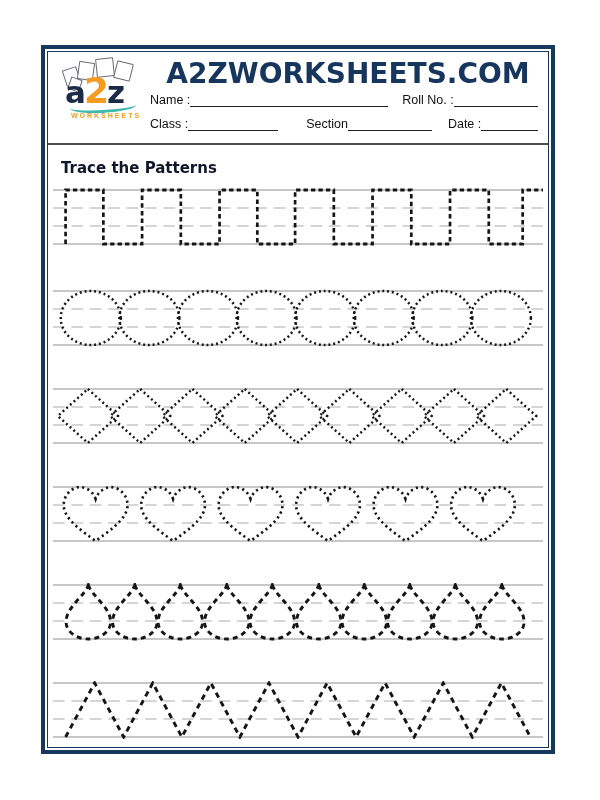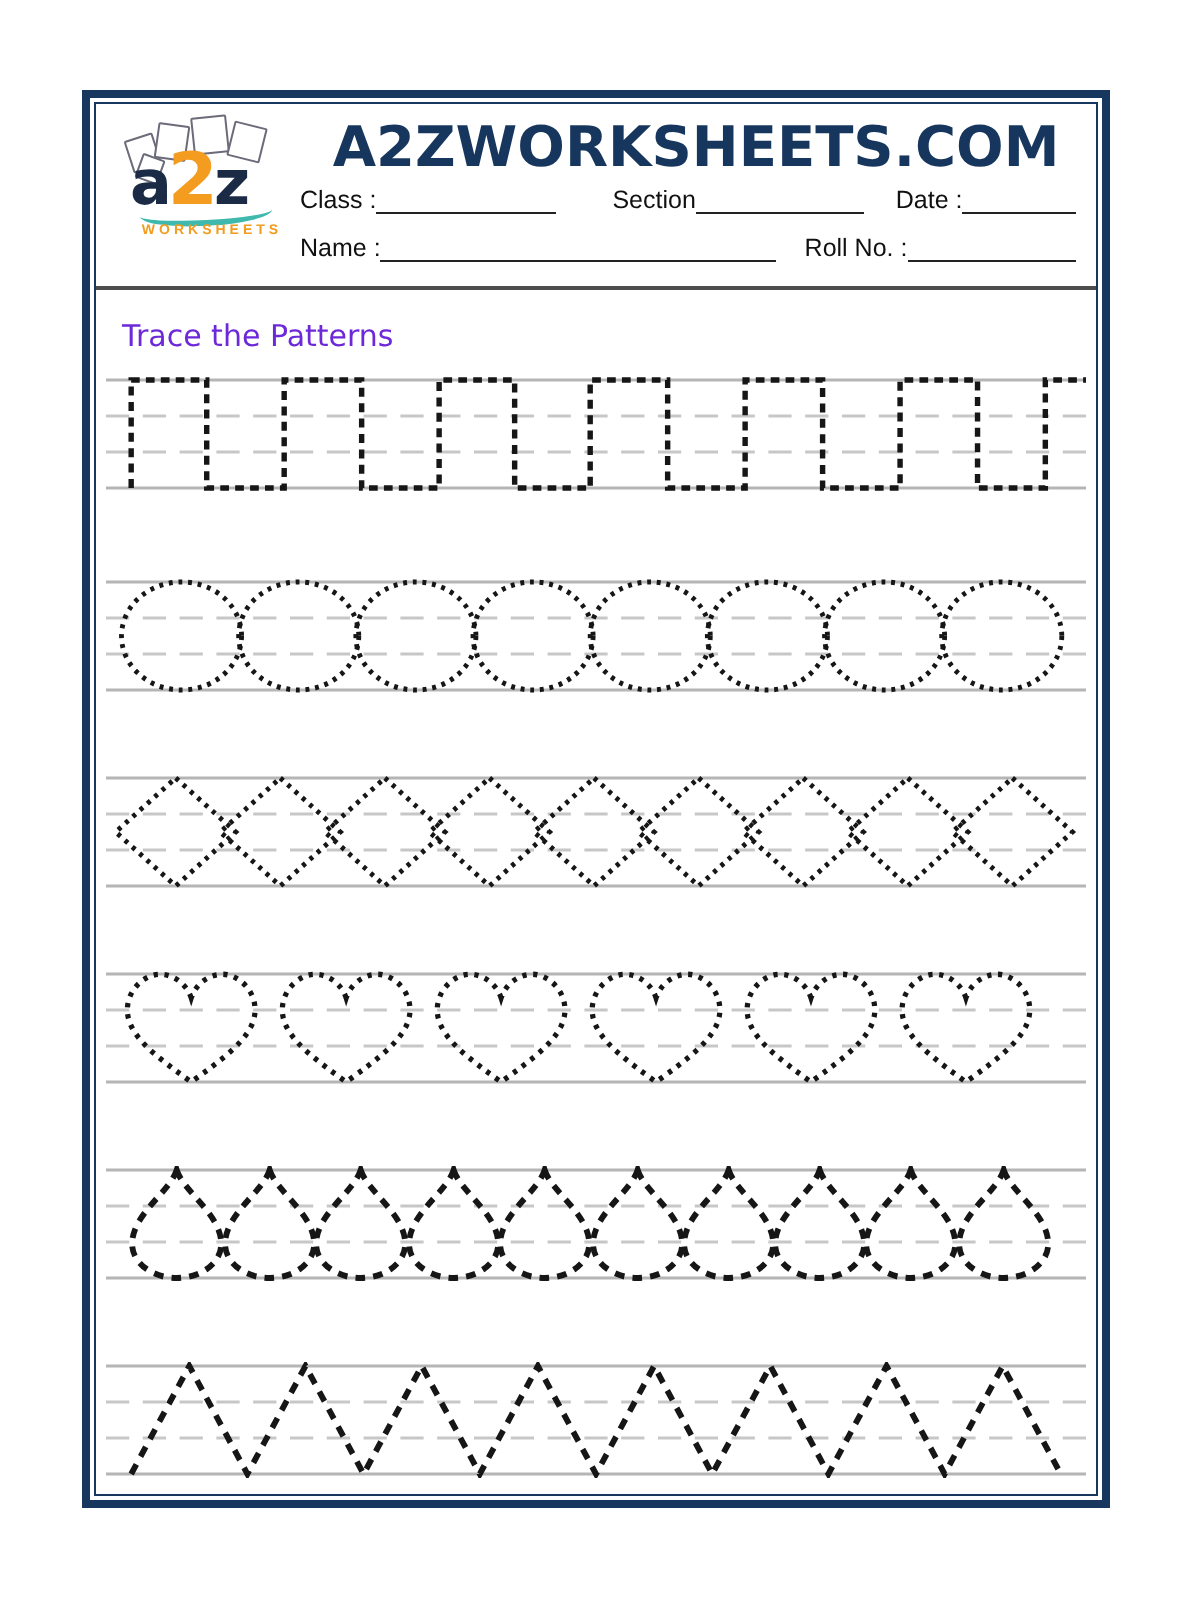--- a/index.html
+++ b/index.html
@@ -35,21 +35,21 @@
   .fline{border-bottom:1.1px solid #222;height:13px;display:inline-block;}
   .w-name{width:198px;}
   .w-roll{flex:1;}
   .w-class{width:90px;}
   .w-section{width:84px;}
   .w-date{flex:1;}
   .ml14{margin-left:14px;} .ml28{margin-left:28px;} .ml16{margin-left:16px;}
 
   
   .content{padding:6px 5px 0 5px;}
-  .heading{font-size:15px;font-weight:400;color:#6d28d9;margin:8px 0 11px 8px;
+  .heading{font-size:15px;font-weight:700;color:#0f172a;margin:8px 0 11px 8px;
         font-family:"DejaVu Sans","Liberation Sans",sans-serif;}
   .pattern-row{height:58px;margin-bottom:40px;}
   .pattern-row.first{margin-bottom:43px;}
   .pattern-row svg{display:block;width:100%;height:58px;}
 
   .gsolid{stroke:#b5b5b5;stroke-width:1.5;}
   .gdash{stroke:#c7c7c7;stroke-width:1.5;stroke-dasharray:12 7;}
   .tr{fill:none;stroke:#161616;stroke-linecap:butt;}
   .wave{stroke-width:2.8;stroke-dasharray:4.5 3.2;}
   .dots{stroke-width:2.5;stroke-dasharray:2 3;}
@@ -90,32 +90,32 @@
           <div class="paper p5"></div>
           <div class="swoosh"></div>
           <div class="logo-text"><span>a</span><span class="logo-two">2</span><span>z</span></div>
           <div class="logo-sub">WORKSHEETS</div>
         </div>
 
         <div class="site-title">A2ZWORKSHEETS.COM</div>
 
         <div class="fields">
           <div class="frow">
+            <span class="flabel">Name :</span>
+            <span class="fline w-name"></span>
+            <span class="flabel ml14">Roll No. :</span>
+            <span class="fline w-roll"></span>
+          </div>
+          <div class="frow">
             <span class="flabel">Class :</span>
             <span class="fline w-class"></span>
             <span class="flabel ml28">Section</span>
             <span class="fline w-section"></span>
             <span class="flabel ml16">Date :</span>
             <span class="fline w-date"></span>
-          </div>
-          <div class="frow">
-            <span class="flabel">Name :</span>
-            <span class="fline w-name"></span>
-            <span class="flabel ml14">Roll No. :</span>
-            <span class="fline w-roll"></span>
           </div>
         </div>
       </div>
 
       <div class="content">
         <div class="heading">Trace the Patterns</div>
 
         <div class="pattern-row first">
           <svg viewBox="0 0 506 58" preserveAspectRatio="none">
             <use href="#guides"></use>

